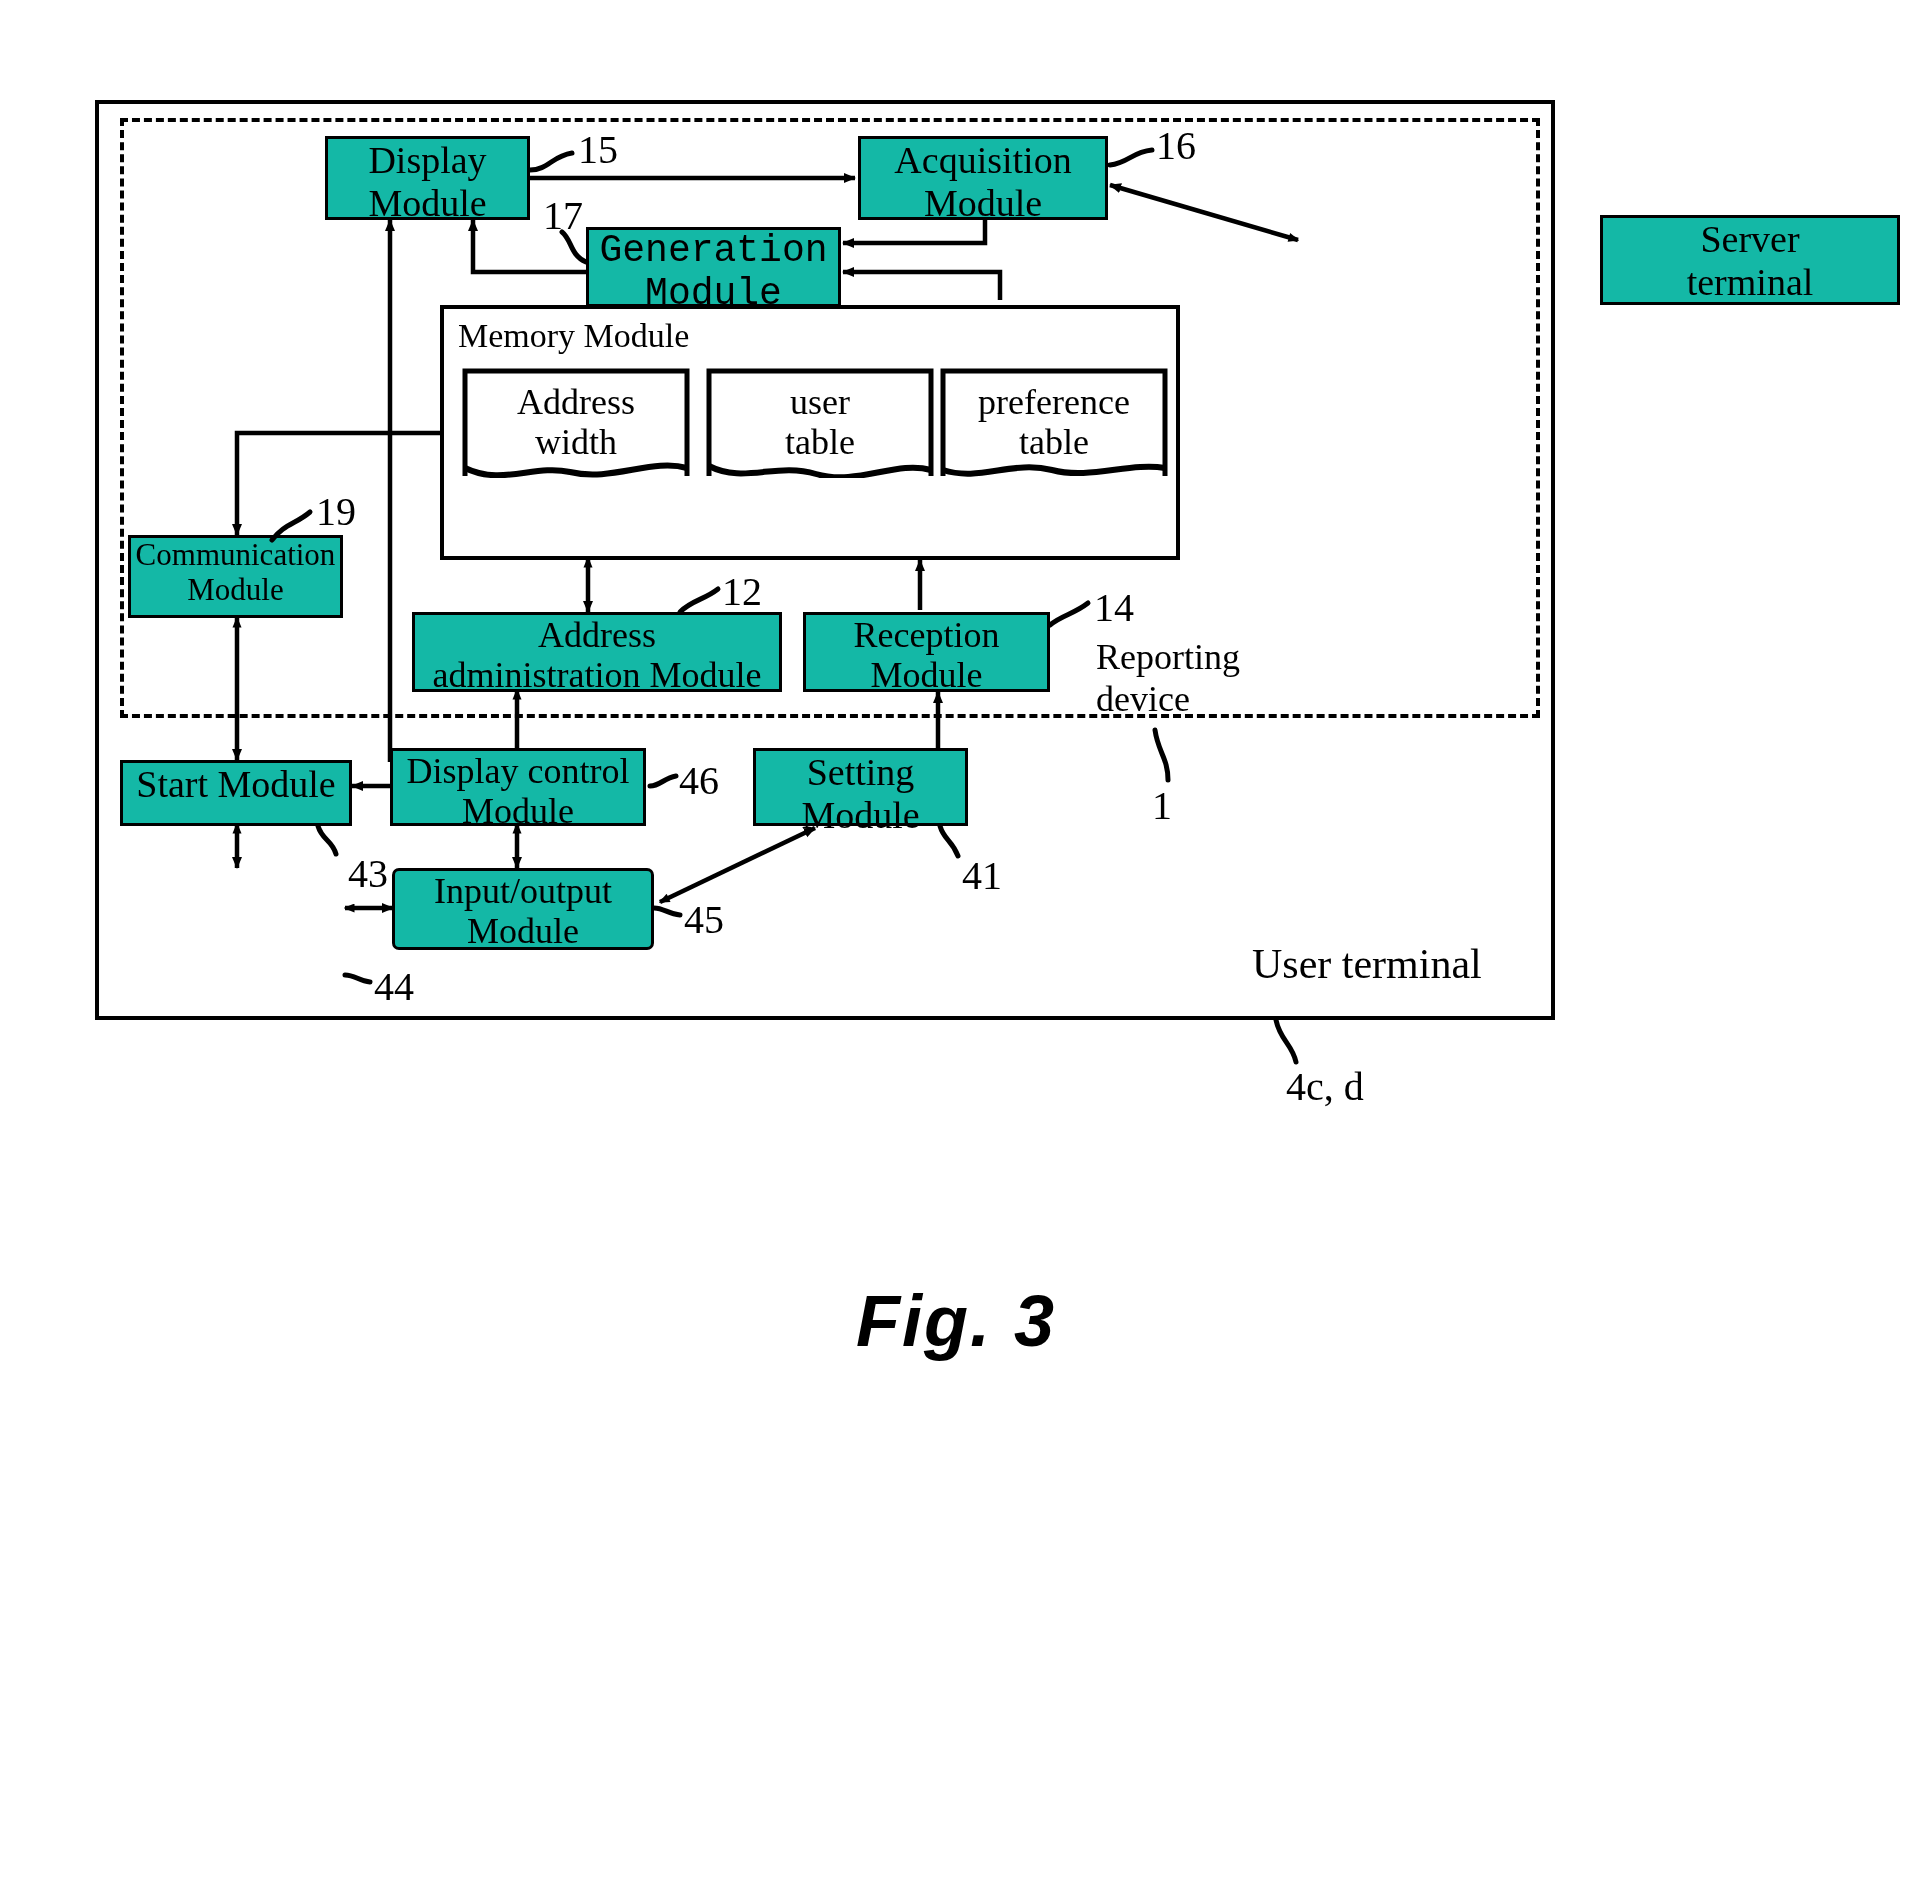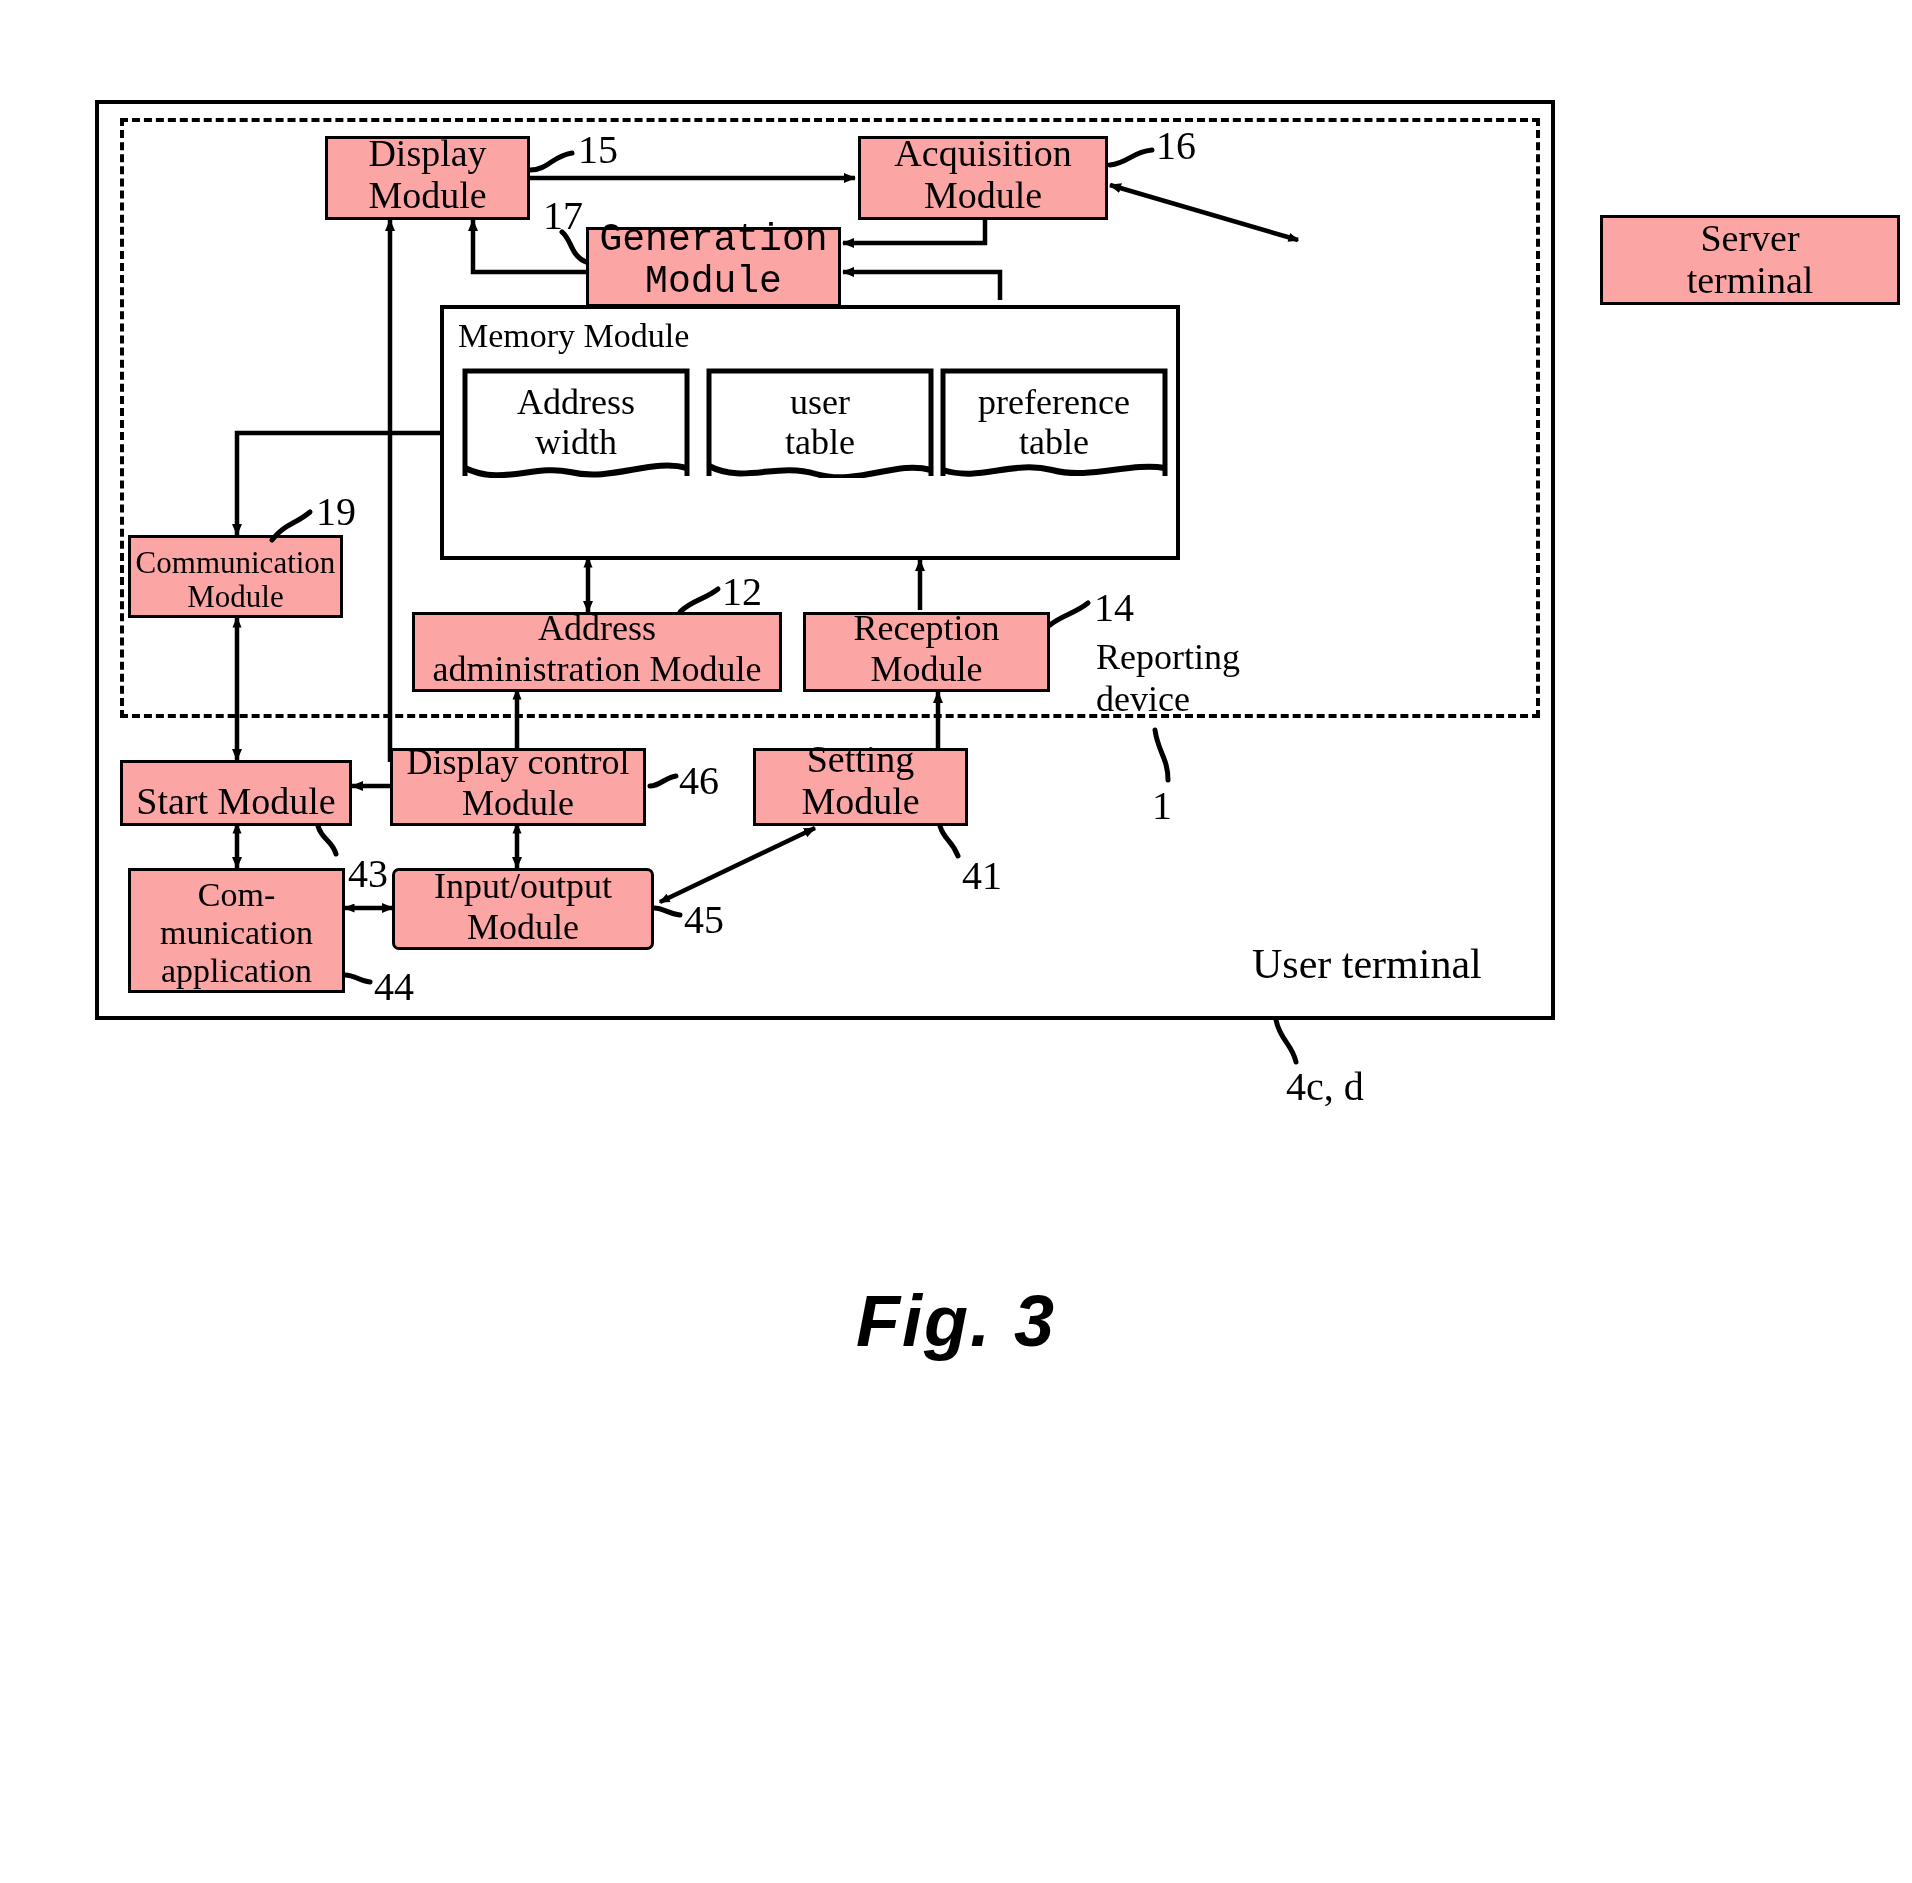--- a/index.html
+++ b/index.html
@@ -18,23 +18,23 @@
   #figure-canvas {
     position: absolute;
     left: 0; top: 0;
     width: 1912px;
     height: 1883px;
   }
   
   .node {
     position: absolute;
     border: 3px solid #000;
-    background: #fca5a5;
+    background: #14b8a6;
     display: flex;
-    align-items: flex-end;
+    align-items: flex-start;
     justify-content: center;
     text-align: center;
     line-height: 1.12;
     box-sizing: border-box;
     z-index: 4;
   }
   .node-label {
     display: block;
     width: 100%;
     white-space: pre-line;
@@ -248,25 +248,20 @@
   <div class="node" style="left:390px; top:748px; width:256px; height:78px; font-size:36px;">
     <span class="node-label">Display control
 Module</span>
   </div>
 
   <div class="node" style="left:753px; top:748px; width:215px; height:78px; font-size:38px;">
     <span class="node-label">Setting
 Module</span>
   </div>
 
-  <div class="node" style="left:128px; top:868px; width:217px; height:125px; font-size:34px;">
-    <span class="node-label">Com-
-munication
-application</span>
-  </div>
 
   <div class="node" style="left:392px; top:868px; width:262px; height:82px; font-size:36px;border-radius:7px;">
     <span class="node-label">Input/output
 Module</span>
   </div>
 
   <svg class="overlay overlay-top" viewBox="0 0 1912 1883">
     <g stroke="#000" stroke-width="5" fill="none" stroke-linecap="round">
 
       <path d="M 530,170 C 548,170 552,156 572,153"></path>

